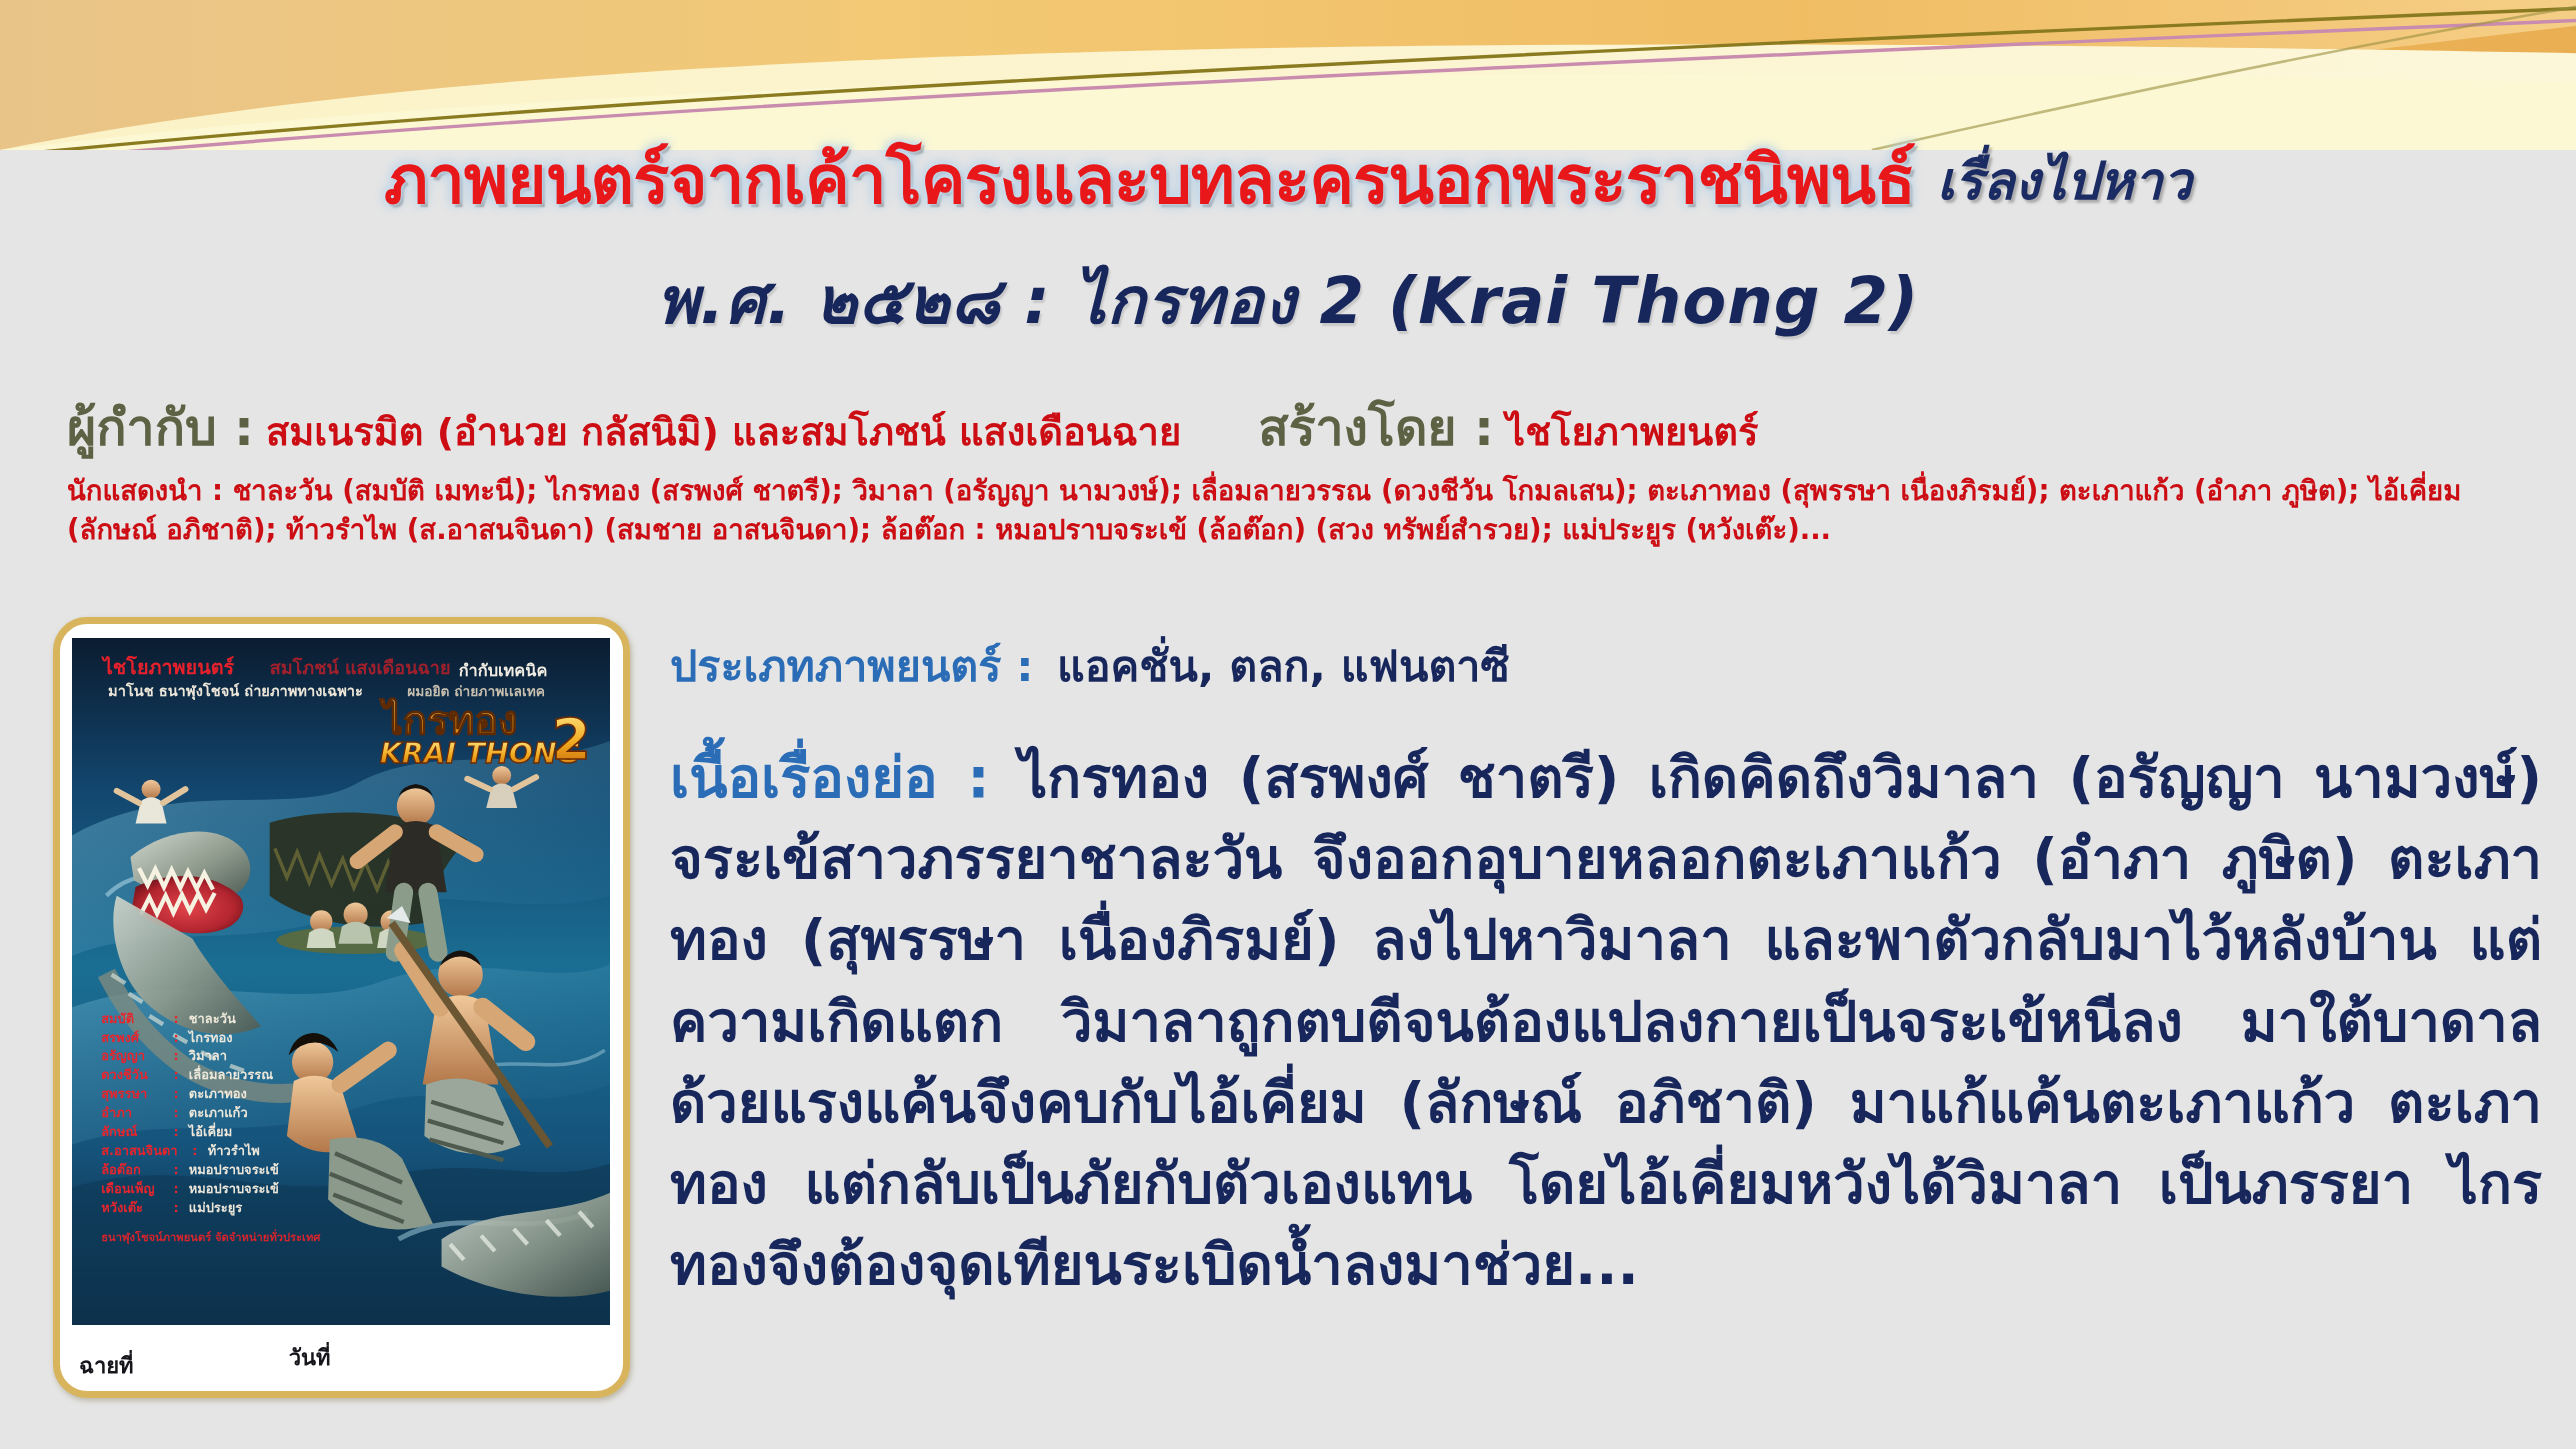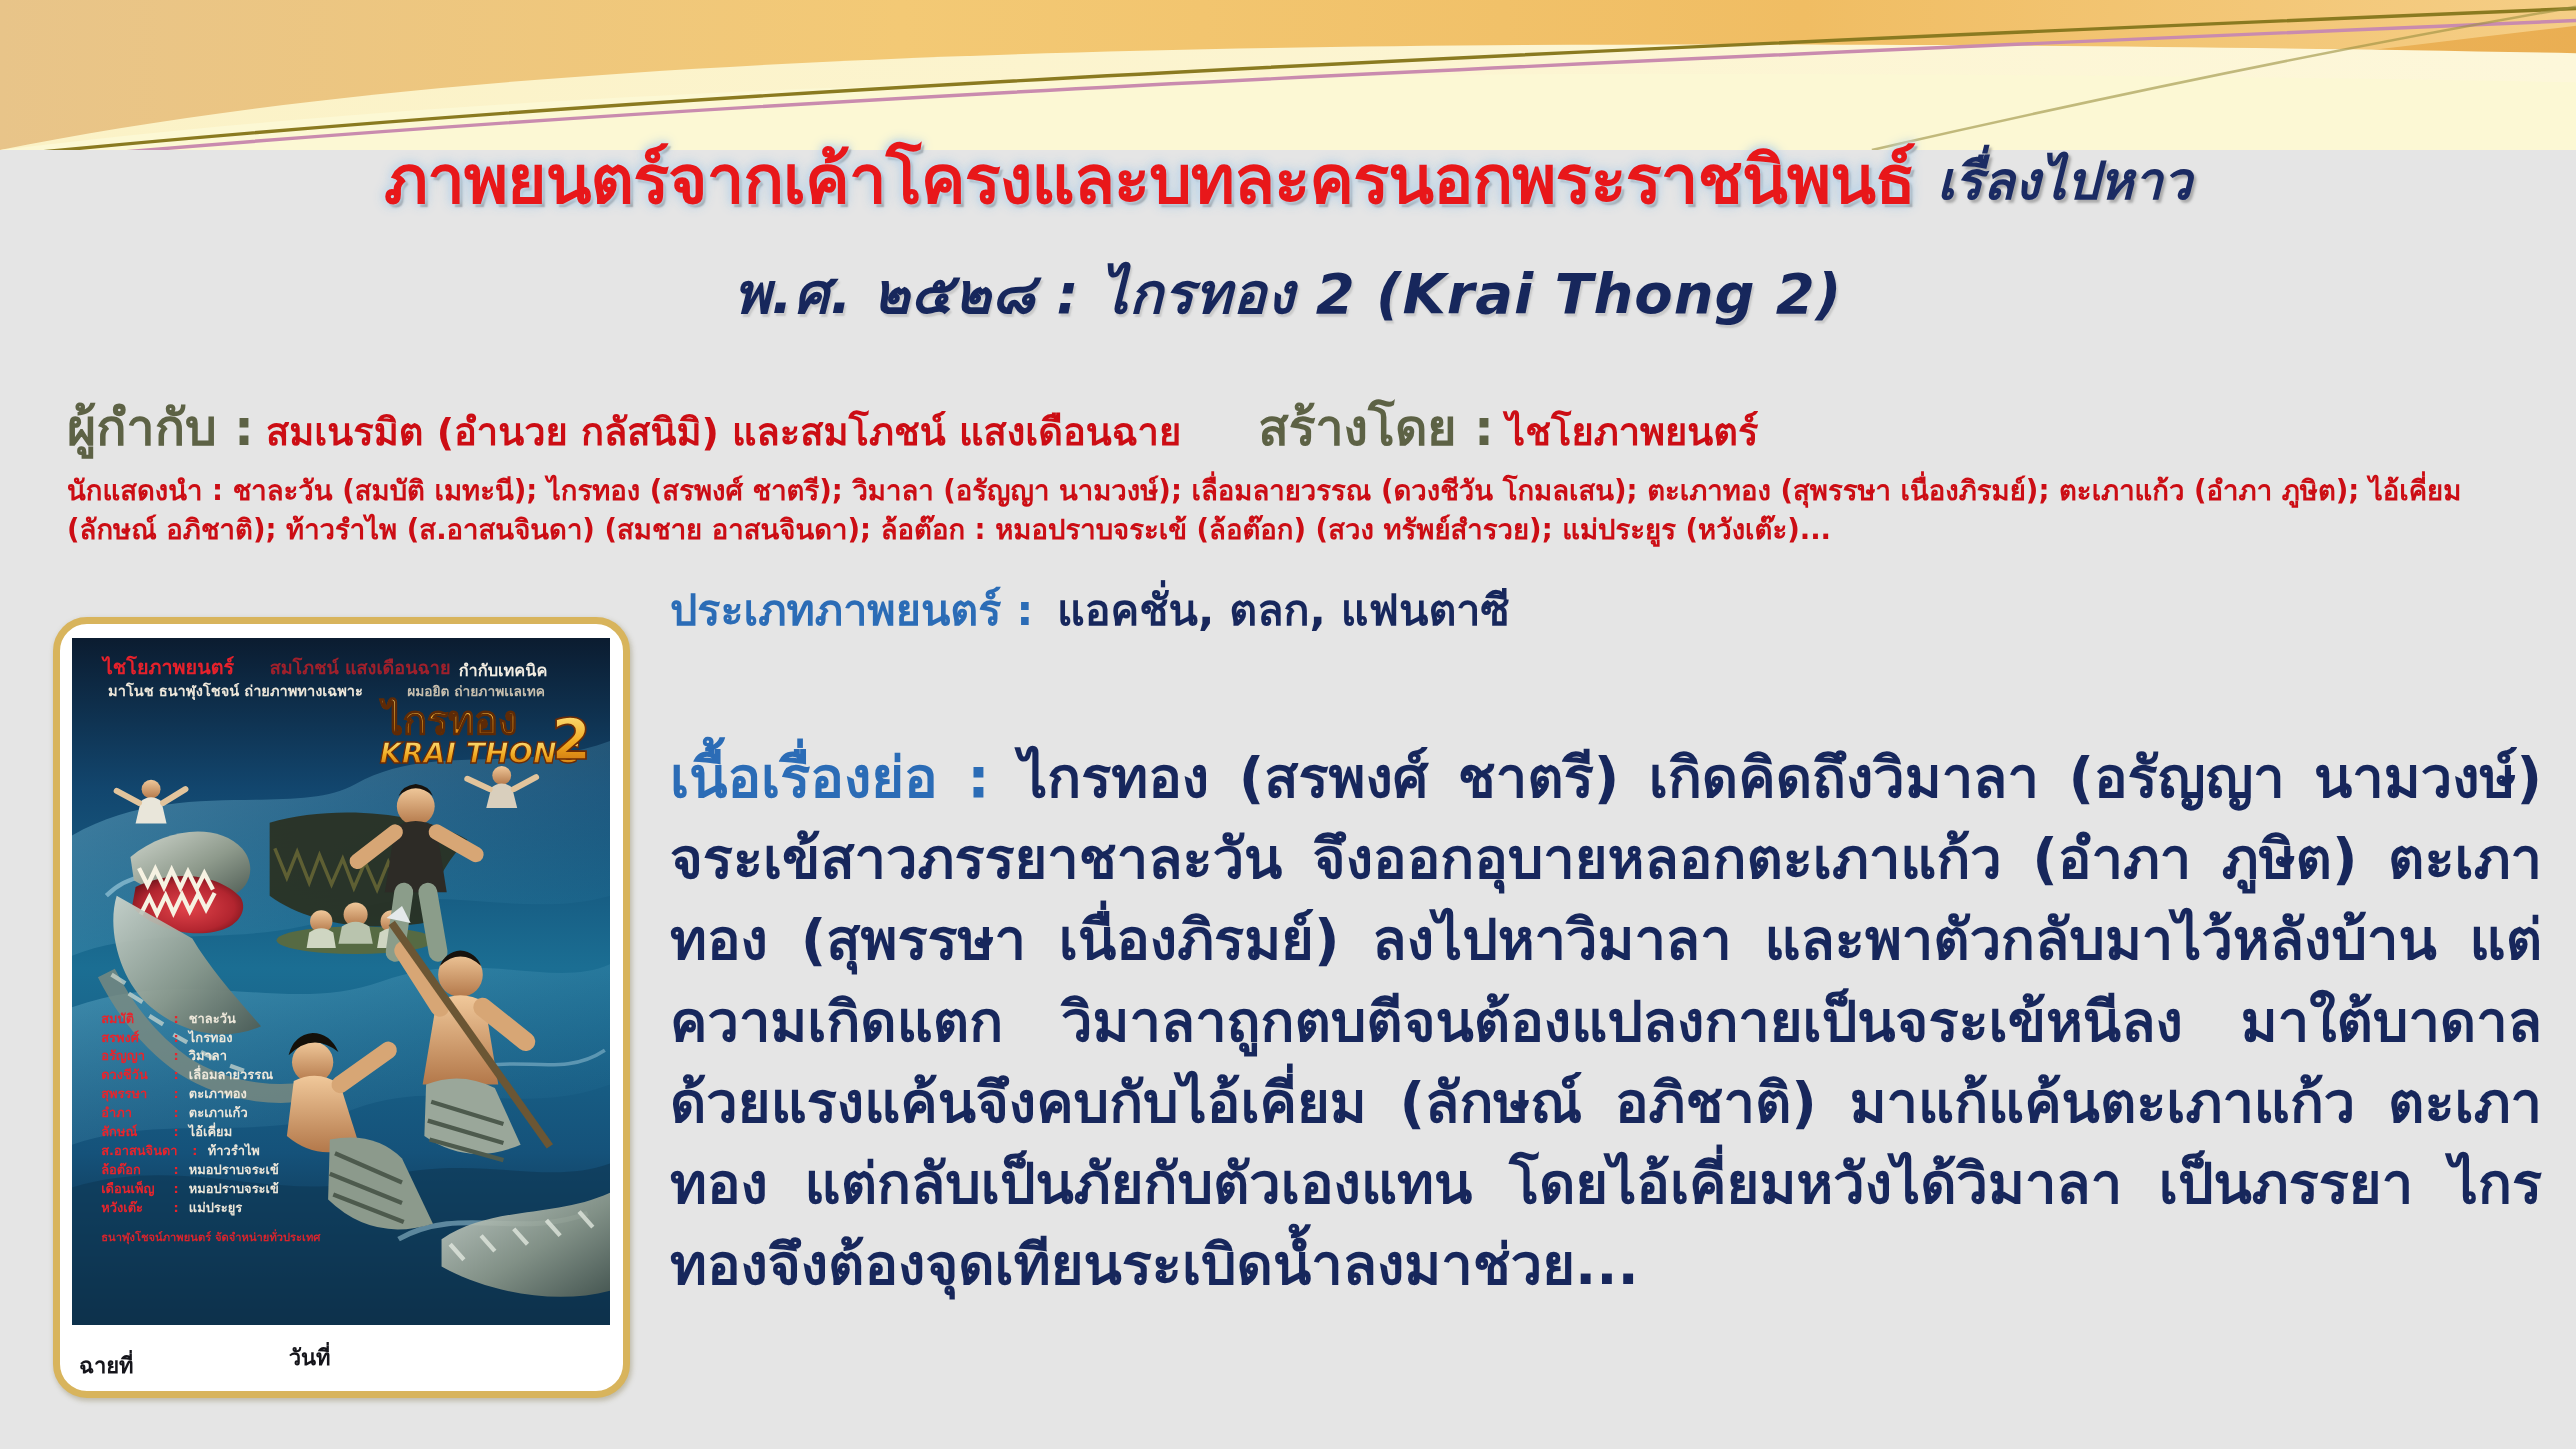--- a/index.html
+++ b/index.html
@@ -68,21 +68,21 @@
     line-height: 1;
   }
 
   
   .title-line2 {
     position: absolute;
     left: 0; top: 249px;
     width: 2576px;
     text-align: center;
     z-index: 3;
-    font-size: 56px;
+    font-size: 64px;
     font-weight: 700;
     font-style: italic;
     color: #17275C;
     letter-spacing: 0.9px;
     white-space: nowrap;
     text-shadow: 1.7px 2.6px 1.7px rgba(150,150,150,.35);
   }
 
   
   .credits-row {
@@ -153,21 +153,21 @@
     font-size: 22px;
     font-weight: 700;
     color: #15151b;
   }
   .poster-footer .pf1 { margin-left: 6.9px; margin-top: 16px; }
   .poster-footer .pf2 { margin-left: 155px; }
 
   
   .genre-row {
     position: absolute;
-    left: 670px; top: 587px;
+    left: 670px; top: 643px;
     width: 1872px;
     z-index: 3;
     white-space: nowrap;
     font-size: 43px;
     font-weight: 700;
     line-height: 1.1;
   }
   .genre-label { color: #2B6CB6; }
   .genre-value { color: #17275C; margin-left: 8.6px; }
 

